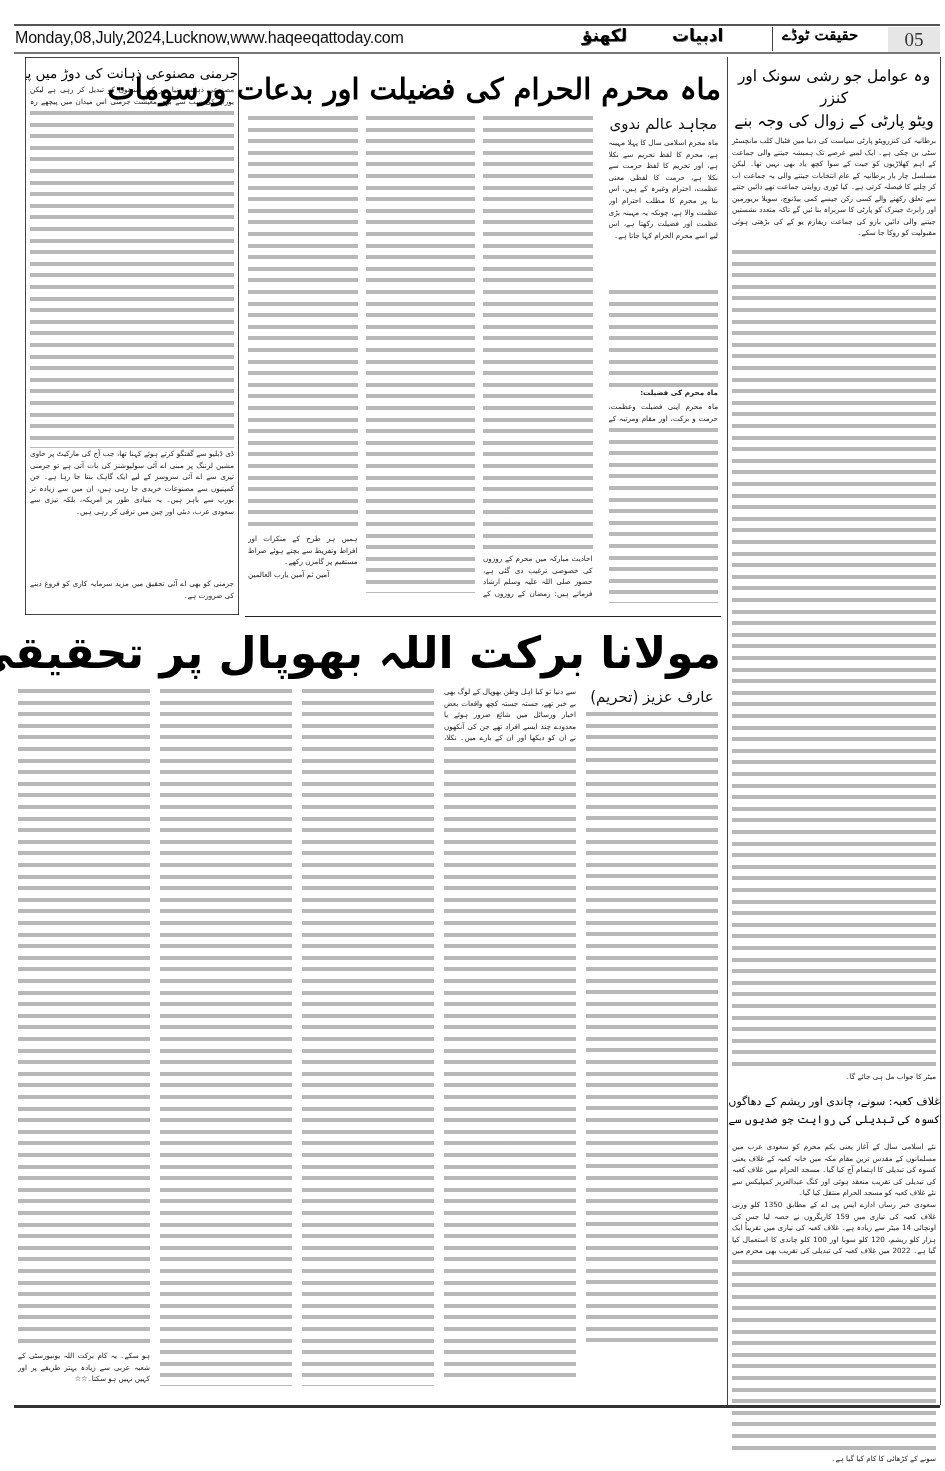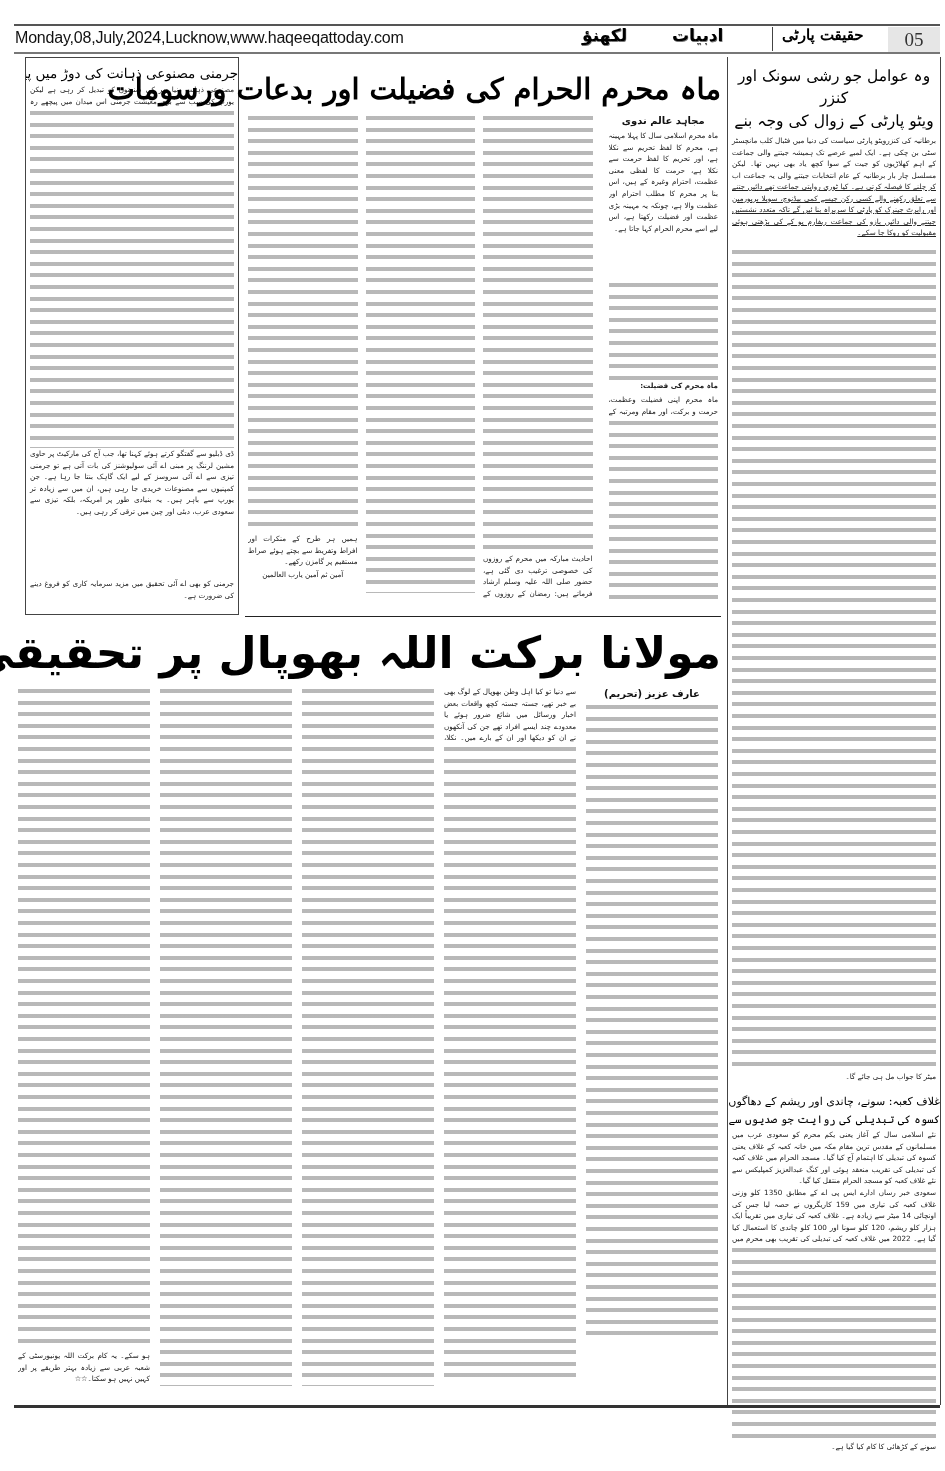--- a/index.html
+++ b/index.html
@@ -4,51 +4,51 @@
 <style>
   html, body { margin:0; padding:0; background:#ffffff; }
   body { width:945px; height:1471px; position:relative; overflow:hidden; font-family:"DejaVu Sans", sans-serif; color:#111; }
   .abs { position:absolute; }
   .rule { position:absolute; background:#555; }
   .body-text { font-size:7.2px; line-height:11.6px; color:#222; direction:rtl; text-align:justify; overflow:hidden; }
   .headline { font-family:"DejaVu Sans", sans-serif; font-weight:bold; direction:rtl; text-align:center; color:#000; white-space:nowrap; }
   .subhead { font-family:"DejaVu Serif", serif; direction:rtl; text-align:center; color:#000; }
   .vline { position:absolute; width:1px; background:#444; }
   .hline { position:absolute; height:1px; background:#444; }
-  .byline { font-weight:bold; font-size:10px; direction:rtl; text-align:right; }
+  .byline { font-weight:normal; font-size:15px; direction:rtl; text-align:right; }
   .fill-lines { display:block; }
 </style>
 </head>
 <body>
 
 <div class="rule" style="left:14px; top:24px; width:926px; height:2px;"></div>
 <div class="abs" style="left:15px; top:29px; font-family:'Liberation Sans',sans-serif; font-size:16px; color:#111; letter-spacing:-0.2px;">Monday,08,July,2024,Lucknow,www.haqeeqattoday.com</div>
 <div class="abs headline" style="left:582px; top:25px; font-size:17px; text-shadow:0.6px 0.6px 0 #777;">لکھنؤ</div>
 <div class="abs headline" style="left:672px; top:25px; font-size:17px; text-shadow:0.6px 0.6px 0 #777;">ادبیات</div>
 <div class="vline" style="left:772px; top:27px; height:24px;"></div>
-<div class="abs headline" style="left:782px; top:26px; font-size:15px; font-family:'DejaVu Serif',serif;">حقیقت پارٹی</div>
+<div class="abs headline" style="left:782px; top:26px; font-size:15px; font-family:'DejaVu Serif',serif;">حقیقت ٹوڈے</div>
 <div class="abs" style="left:888px; top:27px; width:52px; height:25px; background:#e6e6e6;">
   <span style="display:block; text-align:center; font-family:'Liberation Serif',serif; font-size:19px; line-height:25px; color:#333;">05</span>
 </div>
 <div class="rule" style="left:14px; top:52px; width:926px; height:2px; background:#777;"></div>
 
 <div class="abs" style="left:727px; top:57px; width:212px; height:1348px; border-left:1px solid #444; border-right:1px solid #444;">
   <div class="subhead" style="margin-top:8px; font-size:15.5px; line-height:22px;">وہ عوامل جو رشی سونک اور کنزر</div>
   <div class="subhead" style="font-size:15.5px; line-height:24px;">ویٹو پارٹی کے زوال کی وجہ بنے</div>
   <div class="body-text" style="padding:0 4px; margin-top:2px; height:46px;">برطانیہ کی کنزرویٹو پارٹی سیاست کی دنیا میں فٹبال کلب مانچسٹر سٹی بن چکی ہے۔ ایک لمبے عرصے تک ہمیشہ جیتنے والی جماعت کے اہم کھلاڑیوں کو جیت کے سوا کچھ یاد بھی نہیں تھا۔ لیکن مسلسل چار بار برطانیہ کے عام انتخابات جیتنے والی یہ جماعت اب ایک ڈرامائی انجام کو پہنچی ہے۔</div>
-  <div class="body-text" style="padding:0 4px; height:890px;text-decoration:underline;">
+  <div class="body-text" style="padding:0 4px; height:890px;">
     <div class="fill-lines">کر چلنے کا فیصلہ کرتی ہے۔ کیا ٹوری روایتی جماعت تھے دائیں جتنے سے تعلق رکھنے والے کسی رکن جیسے کمی بیڈنوچ، سویلا بریورمین اور رابرٹ جینرک کو پارٹی کا سربراہ بنا ئیں گے تاکہ متعدد نشستیں جیتنے والی دائیں بازو کی جماعت ریفارم یو کے کی بڑھتی ہوئی مقبولیت کو روکا جا سکے۔</div>
     <div style="height:8px;"></div>
     <div style="height:860px; background:repeating-linear-gradient(to bottom, transparent 0, transparent 3px, #9a9a9a 3px, #9a9a9a 7px, transparent 7px, transparent 11.6px); opacity:0.7;"></div>
   </div>
   <div class="body-text" style="padding:0 4px; height:14px;">میٹر کا جواب مل ہی جائے گا۔</div>
 
   <div class="subhead" style="margin-top:8px; font-size:11px; line-height:18px; white-space:nowrap; overflow:hidden;">غلاف کعبہ: سونے، چاندی اور ریشم کے دھاگوں سے</div>
   <div class="subhead" style="font-size:11px; line-height:18px; white-space:nowrap; overflow:hidden;">کسوہ کی تبدیلی کی روایت جو صدیوں سے چلی آرہی ہے</div>
-  <div class="body-text" style="padding:0 4px; height:58px;">نئے اسلامی سال کے آغاز یعنی یکم محرم کو سعودی عرب میں مسلمانوں کے مقدس ترین مقام مکہ میں خانہ کعبہ کے غلاف یعنی کسوہ کی تبدیلی کا اہتمام آج کیا گیا۔ مسجد الحرام میں غلاف کعبہ کی تبدیلی کی تقریب منعقد ہوئی اور کنگ عبدالعزیز کمپلیکس سے نئے غلاف کعبہ کو مسجد الحرام منتقل کیا گیا۔</div>
+  <div class="body-text" style="padding:0 4px; height:58px;margin-top:12px;">نئے اسلامی سال کے آغاز یعنی یکم محرم کو سعودی عرب میں مسلمانوں کے مقدس ترین مقام مکہ میں خانہ کعبہ کے غلاف یعنی کسوہ کی تبدیلی کا اہتمام آج کیا گیا۔ مسجد الحرام میں غلاف کعبہ کی تبدیلی کی تقریب منعقد ہوئی اور کنگ عبدالعزیز کمپلیکس سے نئے غلاف کعبہ کو مسجد الحرام منتقل کیا گیا۔</div>
   <div class="body-text" style="padding:0 4px; height:58px;">سعودی خبر رساں ادارے ایس پی اے کے مطابق 1350 کلو وزنی غلاف کعبہ کی تیاری میں 159 کاریگروں نے حصہ لیا جس کی اونچائی 14 میٹر سے زیادہ ہے۔ غلاف کعبہ کی تیاری میں تقریباً ایک ہزار کلو ریشم، 120 کلو سونا اور 100 کلو چاندی کا استعمال کیا گیا ہے۔ 2022 میں غلاف کعبہ کی تبدیلی کی تقریب بھی محرم میں ہوئی۔</div>
   <div style="margin:0 4px; height:196px; background:repeating-linear-gradient(to bottom, transparent 0, transparent 3px, #9a9a9a 3px, #9a9a9a 7px, transparent 7px, transparent 11.6px); opacity:0.7;"></div>
   <div class="body-text" style="padding:0 4px; height:14px;">سونے کے کڑھائی کا کام کیا گیا ہے۔</div>
 </div>
 
 <div class="abs" style="left:25px; top:57px; width:214px; height:558px; border:1px solid #444; box-sizing:border-box;">
   <div class="subhead" style="margin-top:4px; font-size:13.5px; line-height:22px; white-space:nowrap; overflow:hidden;">جرمنی مصنوعی ذہانت کی دوڑ میں پیچھے کیوں؟</div>
   <div class="body-text" style="padding:0 4px; height:24px;">مصنوعی ذہانت دنیا بھر کی صنعتوں کو تبدیل کر رہی ہے لیکن یورپ کی سب سے بڑی معیشت جرمنی اس میدان میں پیچھے رہ گئی ہے۔</div>
   <div style="margin:0 4px; height:340px; background:repeating-linear-gradient(to bottom, transparent 0, transparent 3px, #9a9a9a 3px, #9a9a9a 7px, transparent 7px, transparent 11.6px); opacity:0.7;"></div>
   <div class="body-text" style="padding:0 4px; height:130px;">ڈی ڈبلیو سے گفتگو کرتے ہوئے کہنا تھا، جب آج کی مارکیٹ پر حاوی مشین لرننگ پر مبنی اے آئی سولیوشنز کی بات آتی ہے تو جرمنی تیزی سے اے آئی سروسز کے لیے ایک گاہک بنتا جا رہا ہے۔ جن کمپنیوں سے مصنوعات خریدی جا رہی ہیں، ان میں سے زیادہ تر یورپ سے باہر ہیں۔ یہ بنیادی طور پر امریکہ، بلکہ تیزی سے سعودی عرب، دبئی اور چین میں ترقی کر رہی ہیں۔</div>
@@ -74,21 +74,21 @@
       <div class="body-text" style="height:48px;">احادیث مبارکہ میں محرم کے روزوں کی خصوصی ترغیب دی گئی ہے، حضور صلی اللہ علیہ وسلم ارشاد فرماتے ہیں: رمضان کے روزوں کے بعد سب سے بہترین روزے اللہ تعالی کے مہینہ محرم کے روزے ہیں۔</div>
     </div>
 
     <div style="flex:1; overflow:hidden;">
       <div style="height:480px; background:repeating-linear-gradient(to bottom, transparent 0, transparent 3px, #9a9a9a 3px, #9a9a9a 7px, transparent 7px, transparent 11.6px); opacity:0.7;"></div>
     </div>
 
     <div style="flex:1; overflow:hidden;">
       <div style="height:420px; background:repeating-linear-gradient(to bottom, transparent 0, transparent 3px, #9a9a9a 3px, #9a9a9a 7px, transparent 7px, transparent 11.6px); opacity:0.7;"></div>
       <div class="body-text" style="height:36px;">ہمیں ہر طرح کے منکرات اور افراط وتفریط سے بچتے ہوئے صراط مستقیم پر گامزن رکھے۔</div>
-      <div class="body-text" style="text-align:center; height:14px;">آمین ثم آمین یارب العالمین</div>
+      <div class="body-text" style="text-align:left; height:14px;">آمین ثم آمین یارب العالمین</div>
     </div>
   </div>
 </div>
 
 <div class="hline" style="left:245px; top:616px; width:476px; background:#222;"></div>
 
 <div class="abs" style="left:15px; top:620px; width:706px; height:785px;">
   <div class="headline" style="font-size:44px; line-height:66px; letter-spacing:-1px;">مولانا برکت اللہ بھوپال پر تحقیقی کام پر ایک نظر</div>
   <div style="display:flex; flex-direction:row-reverse; gap:10px; height:710px; padding:0 3px;">
     <div style="flex:1; overflow:hidden;">

